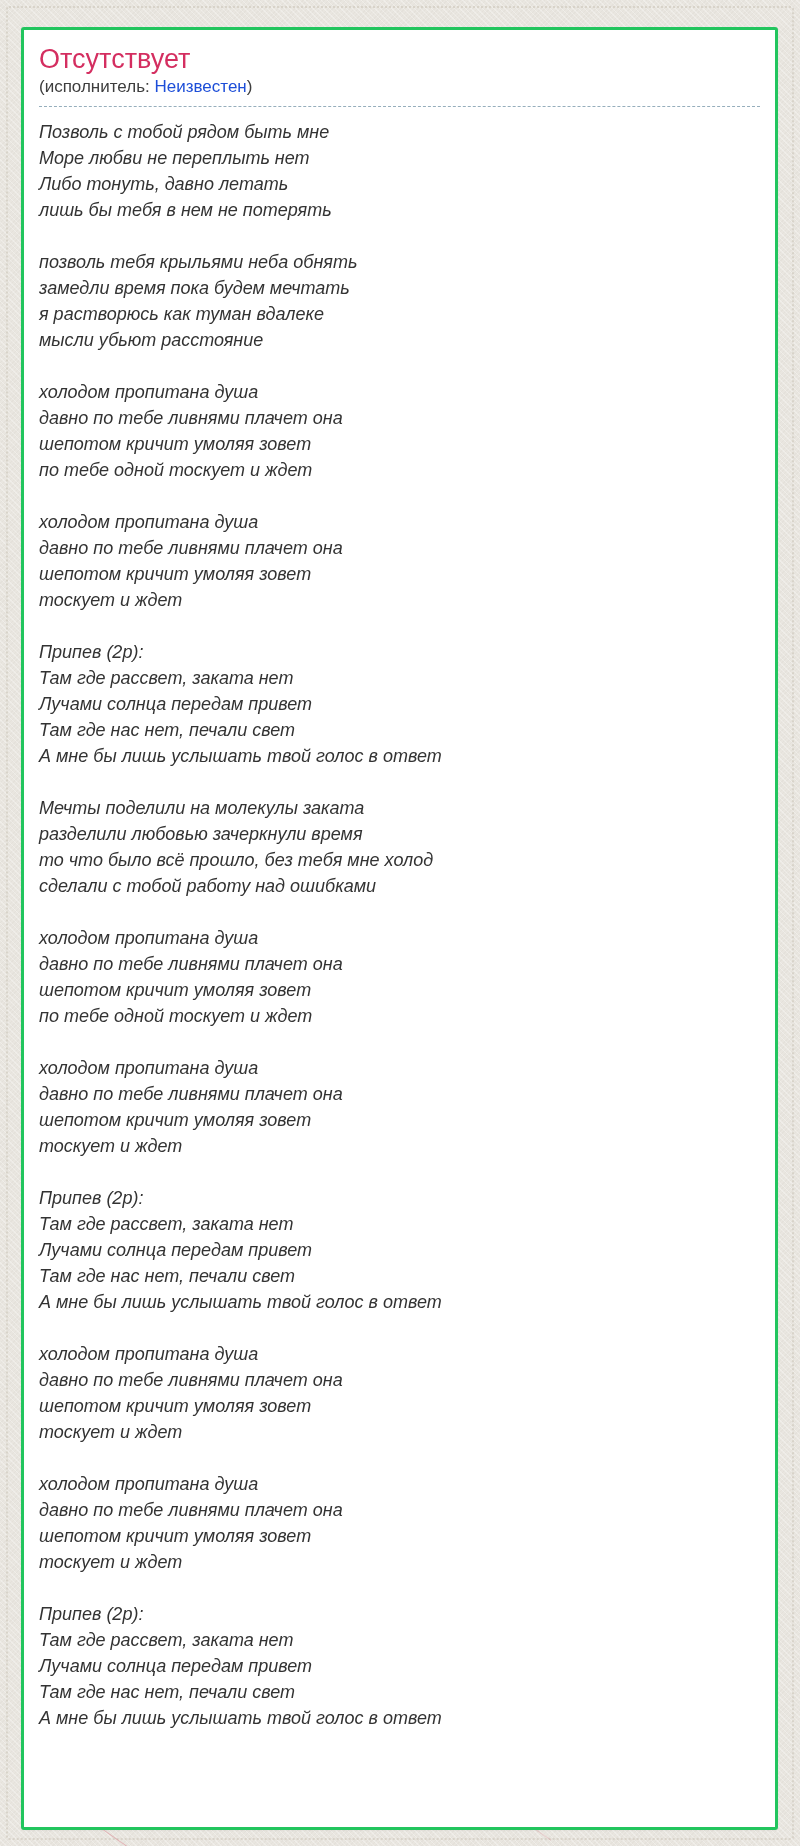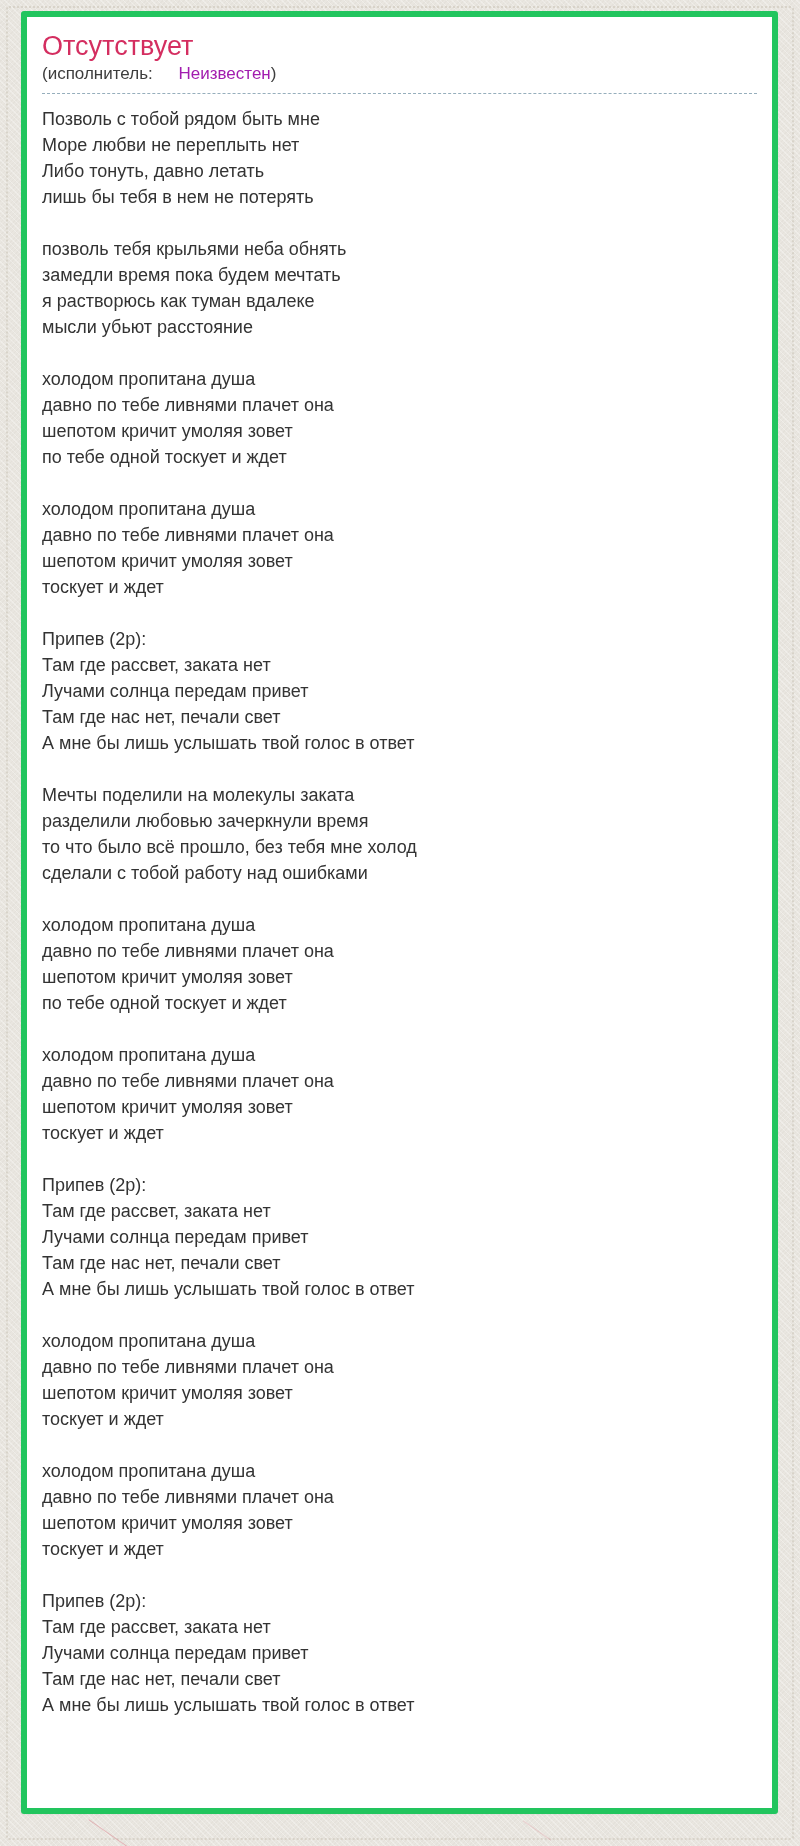--- a/index.html
+++ b/index.html
@@ -29,24 +29,24 @@
     height: 1px;
     background: rgba(214,120,130,0.45);
     transform: rotate(35deg);
     pointer-events: none;
   }
   .scratch.s1 { left: 84px; top: 1834px; width: 52px; }
   .scratch.s2 { left: 520px; top: 1830px; width: 34px; opacity: .5; }
 
   .card {
     position: absolute;
-    left: 21px; top: 11px;
+    left: 21px; top: 27px;
     width: 757px; height: 1803px;
     background: #ffffff;
-    border: 6px solid #22c55e;
+    border: 3px solid #22c55e;
     border-radius: 3px;
     box-sizing: border-box;
     padding: 14px 15px 0 15px;
     box-shadow: 0 1px 2px rgba(0,0,0,0.04);
   }
 
   .song-title {
     margin: 0;
     font-size: 27px;
     line-height: 30px;
@@ -56,31 +56,31 @@
 
   .artist-line {
     margin-top: 3px;
     font-size: 17px;
     line-height: 20px;
     color: #3d3d3d;
     padding-bottom: 9px;
     border-bottom: 1px dashed #96aebc;
   }
   .artist-link {
-    color: #a21caf;
+    color: #1d4ed8;
     text-decoration: none;
     cursor: pointer;
-    margin-left: 21px;
   }
 
   .lyrics {
     padding-top: 12px;
     font-size: 18px;
     line-height: 26px;
     color: #333333;
+    font-style: italic;
   }
   .stanza { margin: 0 0 26px 0; }
   .lyric-line { white-space: pre-wrap; }
 </style>
 </head>
 <body>
 
 <div class="page-edge"></div>
 <div class="scratch s1"></div>
 <div class="scratch s2"></div>

